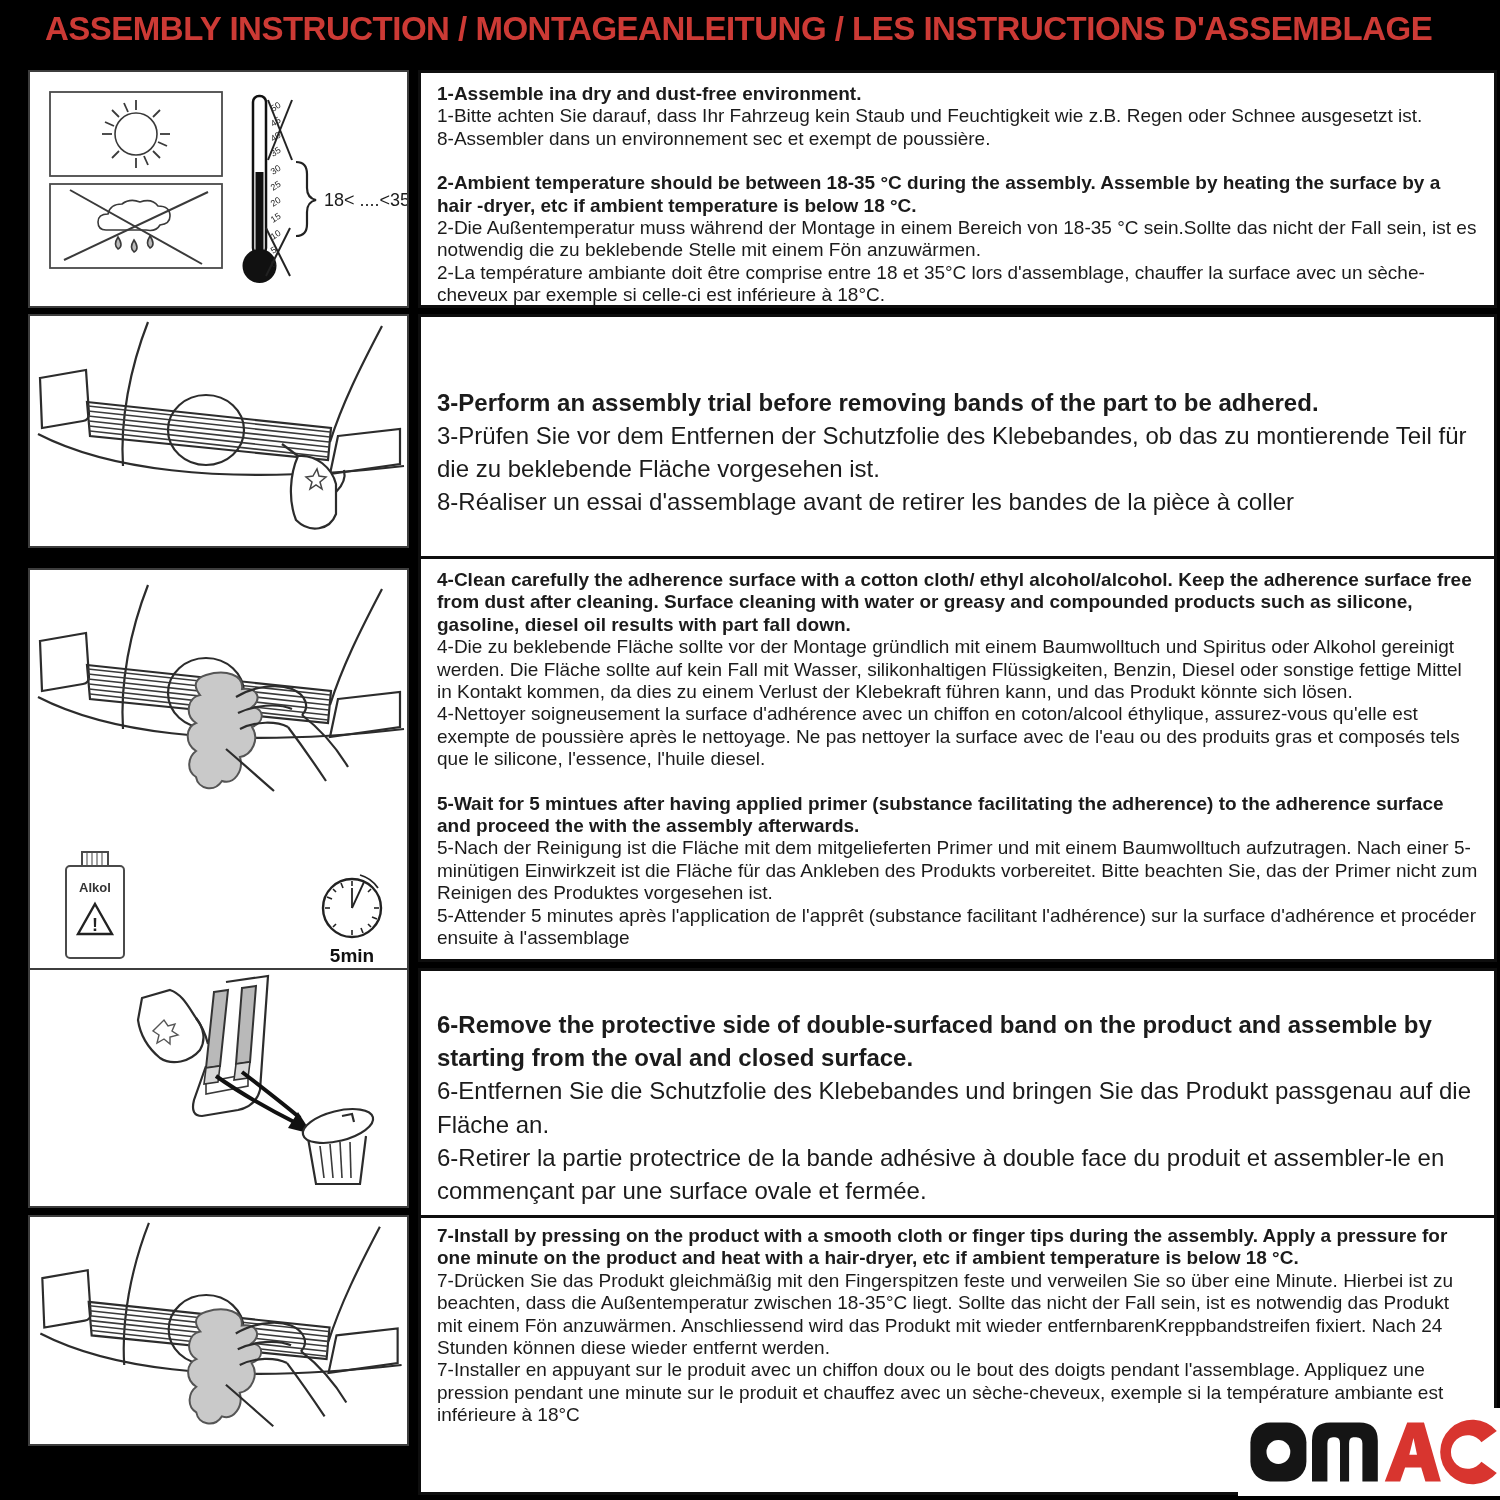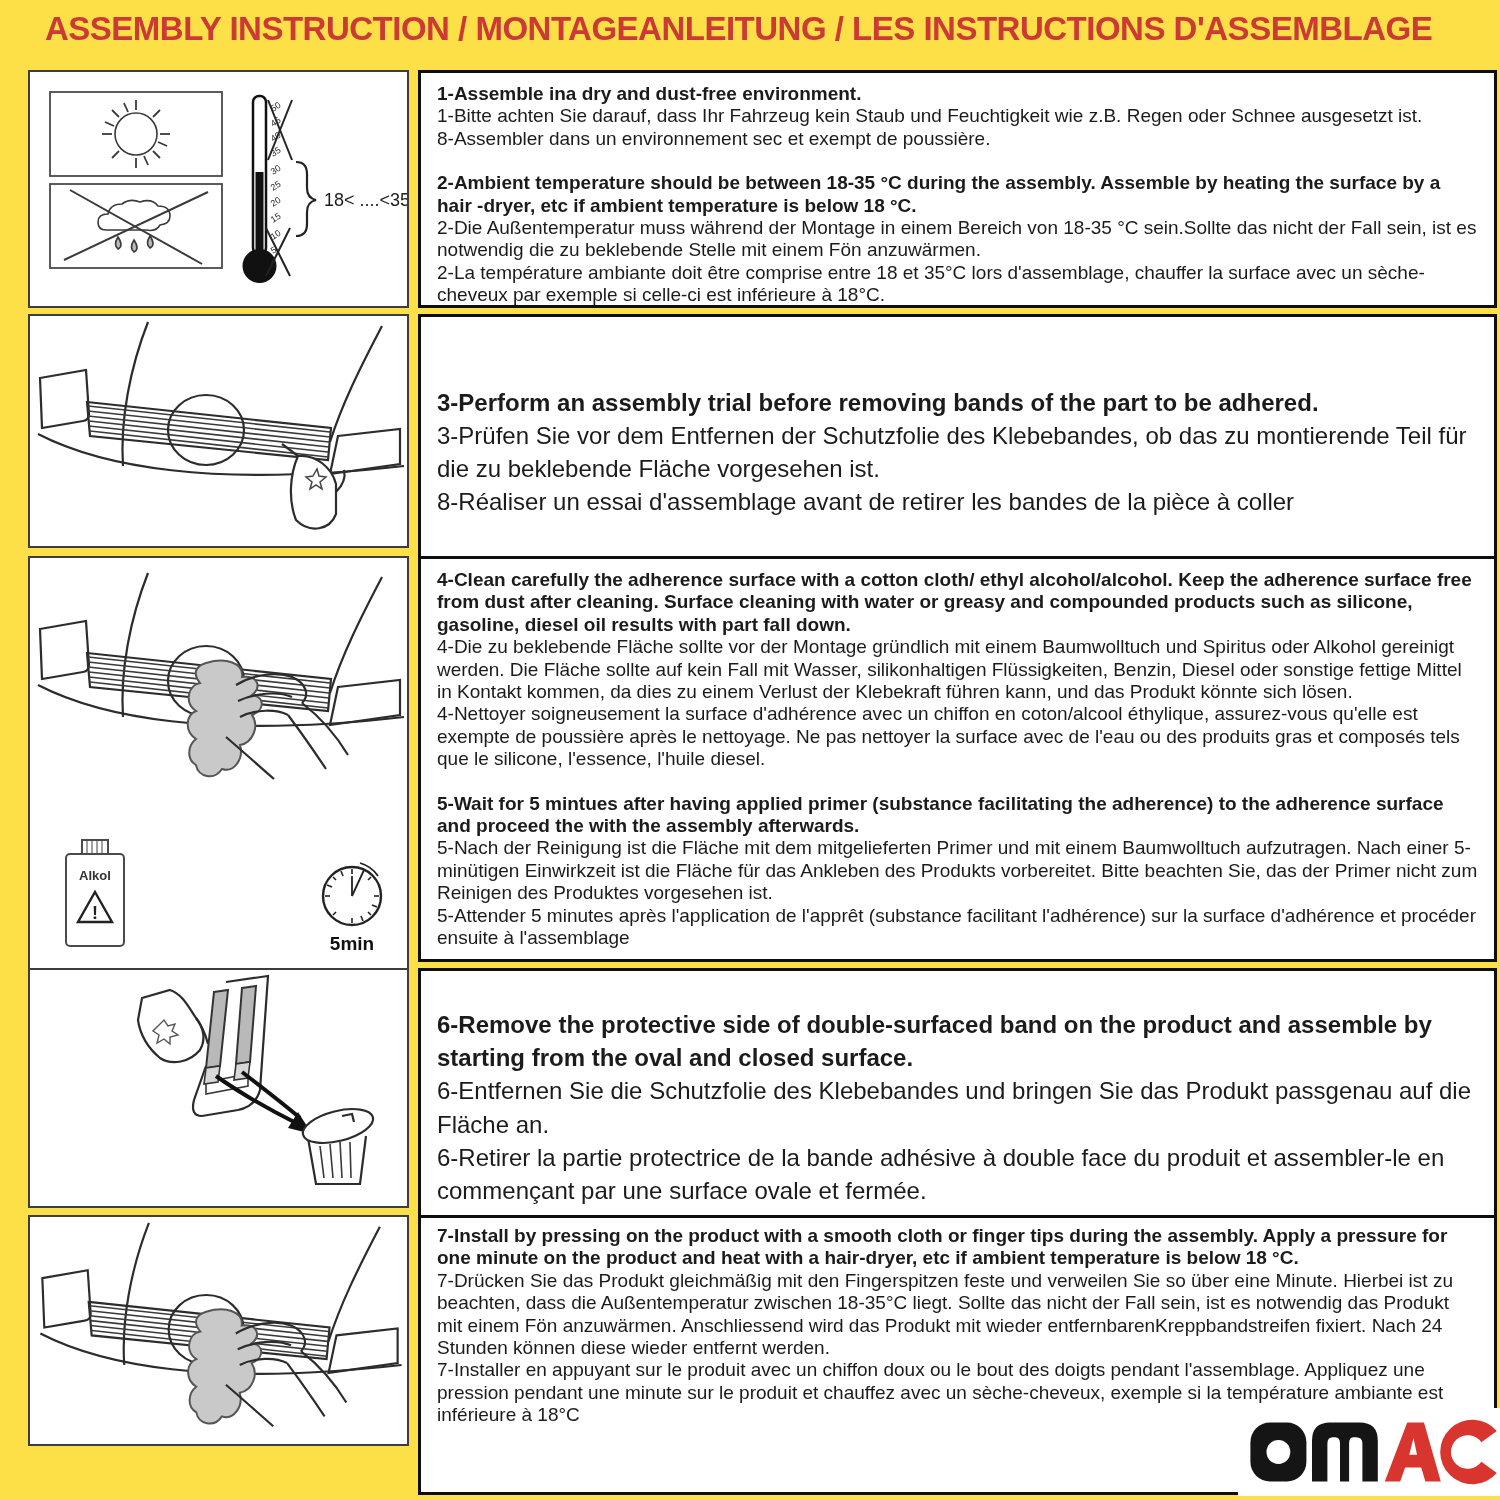--- a/index.html
+++ b/index.html
@@ -1,16 +1,16 @@
 <!DOCTYPE html>
 <html><head>
 <meta charset="utf-8">
 <style>
   html,body{margin:0;padding:0;background:#ffffff;}
-  .page{position:relative;width:1500px;height:1500px;background:#fde047;
+  .page{position:relative;width:1500px;height:1500px;background:#000000;
         font-family:"Liberation Sans",sans-serif;color:#1b1b1b;overflow:hidden;}
   .title{position:absolute;left:45px;top:10px;font-size:33px;font-weight:bold;
          letter-spacing:-0.5px;white-space:nowrap;}
   .figbox{position:absolute;left:28px;width:381px;box-sizing:border-box;
           border:2px solid #3d3d3d;background:#fff;}
   .textbox{position:absolute;left:418px;width:1079px;box-sizing:border-box;
            border:3px solid #0e0e0e;background:#fff;padding:10px 16px;}
   .vcenter{display:flex;flex-direction:column;justify-content:center;}
   .fs-sm{font-size:19px;line-height:1.18;}
   .fs-lg{font-size:24px;line-height:1.38;}
@@ -162,21 +162,21 @@
     </svg>
   </div>
   <div class="textbox fs-lg vcenter" style="top:314px;height:276px">
     <div class="block">
         <p class="tline bold">3-Perform an assembly trial before removing bands of the part to be adhered.</p>
         <p class="tline ">3-Prüfen Sie vor dem Entfernen der Schutzfolie des Klebebandes, ob das zu montierende Teil für die zu beklebende Fläche vorgesehen ist.</p>
         <p class="tline ">8-Réaliser un essai d'assemblage avant de retirer les bandes de la pièce à coller</p>
       </div>
   </div>
 
-  <div class="figbox" style="top:556px;height:426px">
+  <div class="figbox" style="top:568px;height:426px">
     <svg viewBox="0 0 377 402" width="377" height="402">
       <use href="#car-grille" y="4" width="377" height="240"></use>
       <use href="#cleaning-hand" y="4" width="377" height="240"></use>
       <g>
         <rect x="36" y="296" width="58" height="92" rx="4" fill="#fff" stroke="#4a4a4a" stroke-width="2"></rect>
         <rect x="52" y="282" width="26" height="14" fill="#fff" stroke="#4a4a4a" stroke-width="2"></rect>
         <g stroke="#777" stroke-width="1.4">
             <line x1="57" y1="283" x2="57" y2="295"></line>
             <line x1="62" y1="283" x2="62" y2="295"></line>
             <line x1="67" y1="283" x2="67" y2="295"></line>

